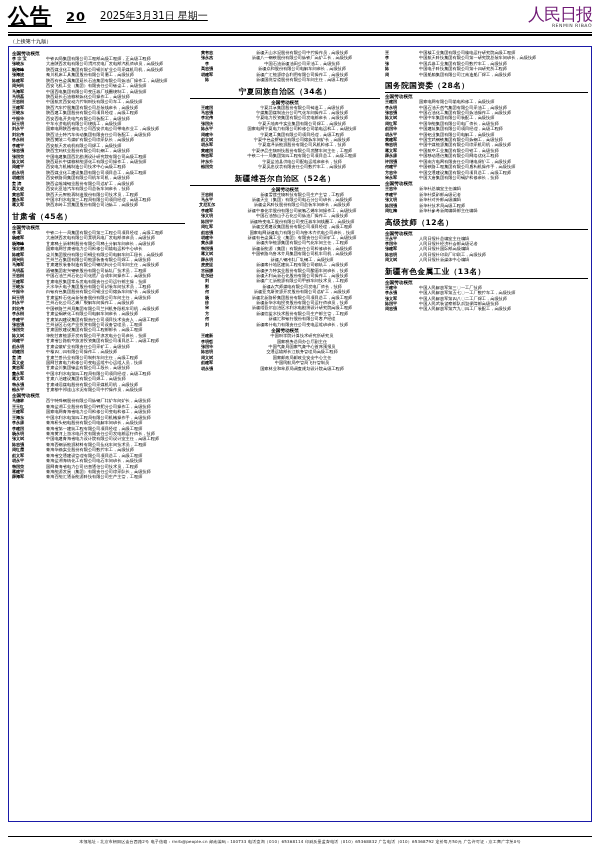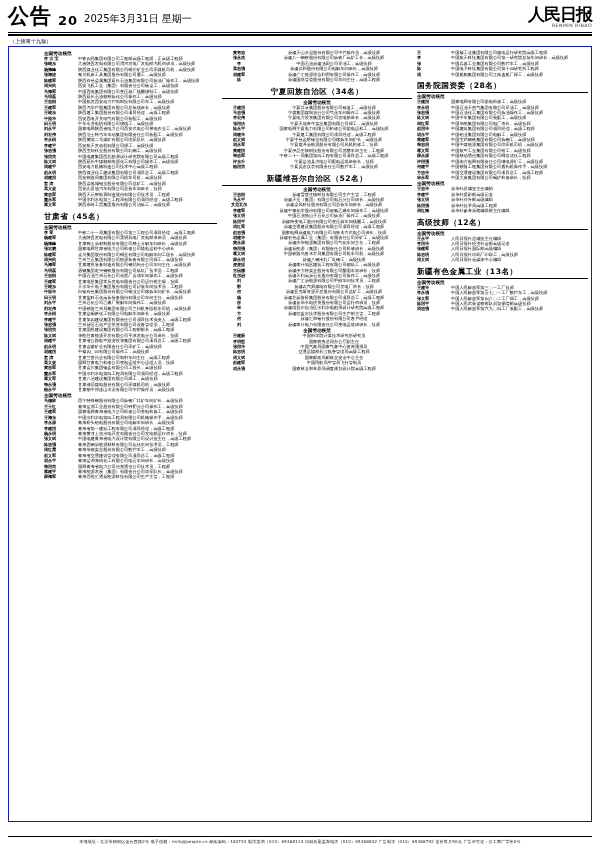--- a/index.html
+++ b/index.html
@@ -1,37 +1,37 @@
 <!DOCTYPE html>
 <html><head>
 <meta charset="utf-8">
 <style>
   html,body{margin:0;padding:0;background:#fff;}
   body{width:600px;height:848px;font-family:"DejaVu Sans","Liberation Sans",sans-serif;color:#000;}
   .page{position:relative;width:600px;height:848px;overflow:hidden;}
 
   
   .masthead{display:flex;align-items:flex-start;padding:6px 8px 0 8px;}
-  .mh-left{display:flex;align-items:flex-end;gap:6px;flex:1;}
+  .mh-left{display:flex;align-items:center;gap:14px;flex:1;text-decoration:underline;}
   .mh-title{font-size:21px;font-weight:bold;letter-spacing:1px;line-height:1;}
   .mh-num{font-size:13px;font-weight:bold;letter-spacing:1px;line-height:1;}
   .mh-date{font-size:10px;padding-bottom:1px;}
   .mh-right{text-align:right;line-height:1;}
-  .mh-logo{font-size:17px;font-weight:bold;letter-spacing:-1px;color:#000000;}
+  .mh-logo{font-size:17px;font-weight:normal;letter-spacing:-1px;color:#701a75;}
   .mh-logo-sub{font-size:4.6px;letter-spacing:.5px;color:#333;margin-top:1px;}
   .mh-rule{height:1px;background:#000;margin:3px 8px 0 8px;}
   .mh-rule2{height:2px;background:#000;margin:1px 8px 2px 8px;}
 
   .subhead{font-size:5.2px;padding:0 0 2px 10px;}
 
   
   .frame{position:absolute;left:8px;top:46px;right:8px;bottom:26px;border:1px solid #1a1aa8;padding:3px;}
   .cols{display:flex;gap:5px;height:100%;}
   .col{flex:1;min-width:0;}
-  .col.c1{flex:0 0 173px;margin-left:32px;}
+  .col.c1{flex:0 0 173px;}
   .col.c2{flex:0 0 190px;text-align:center;}
   .col.c3{flex:1;}
 
   .sec-head{font-size:7.6px;font-weight:bold;border-bottom:1px solid #000;padding:2px 0 1px 0;margin:2px 0 1px 0;letter-spacing:.5px;}
   .sub-label{font-size:4.6px;font-weight:bold;margin:1px 0 0 0;}
 
   table.rows{width:100%;border-collapse:collapse;}
   table.rows td{vertical-align:top;padding:0 0 .4px 0;font-size:4.2px;line-height:1.2;}
   td.k{width:34px;white-space:nowrap;font-weight:bold;letter-spacing:-.2px;}
   td.v{word-break:break-all;}

